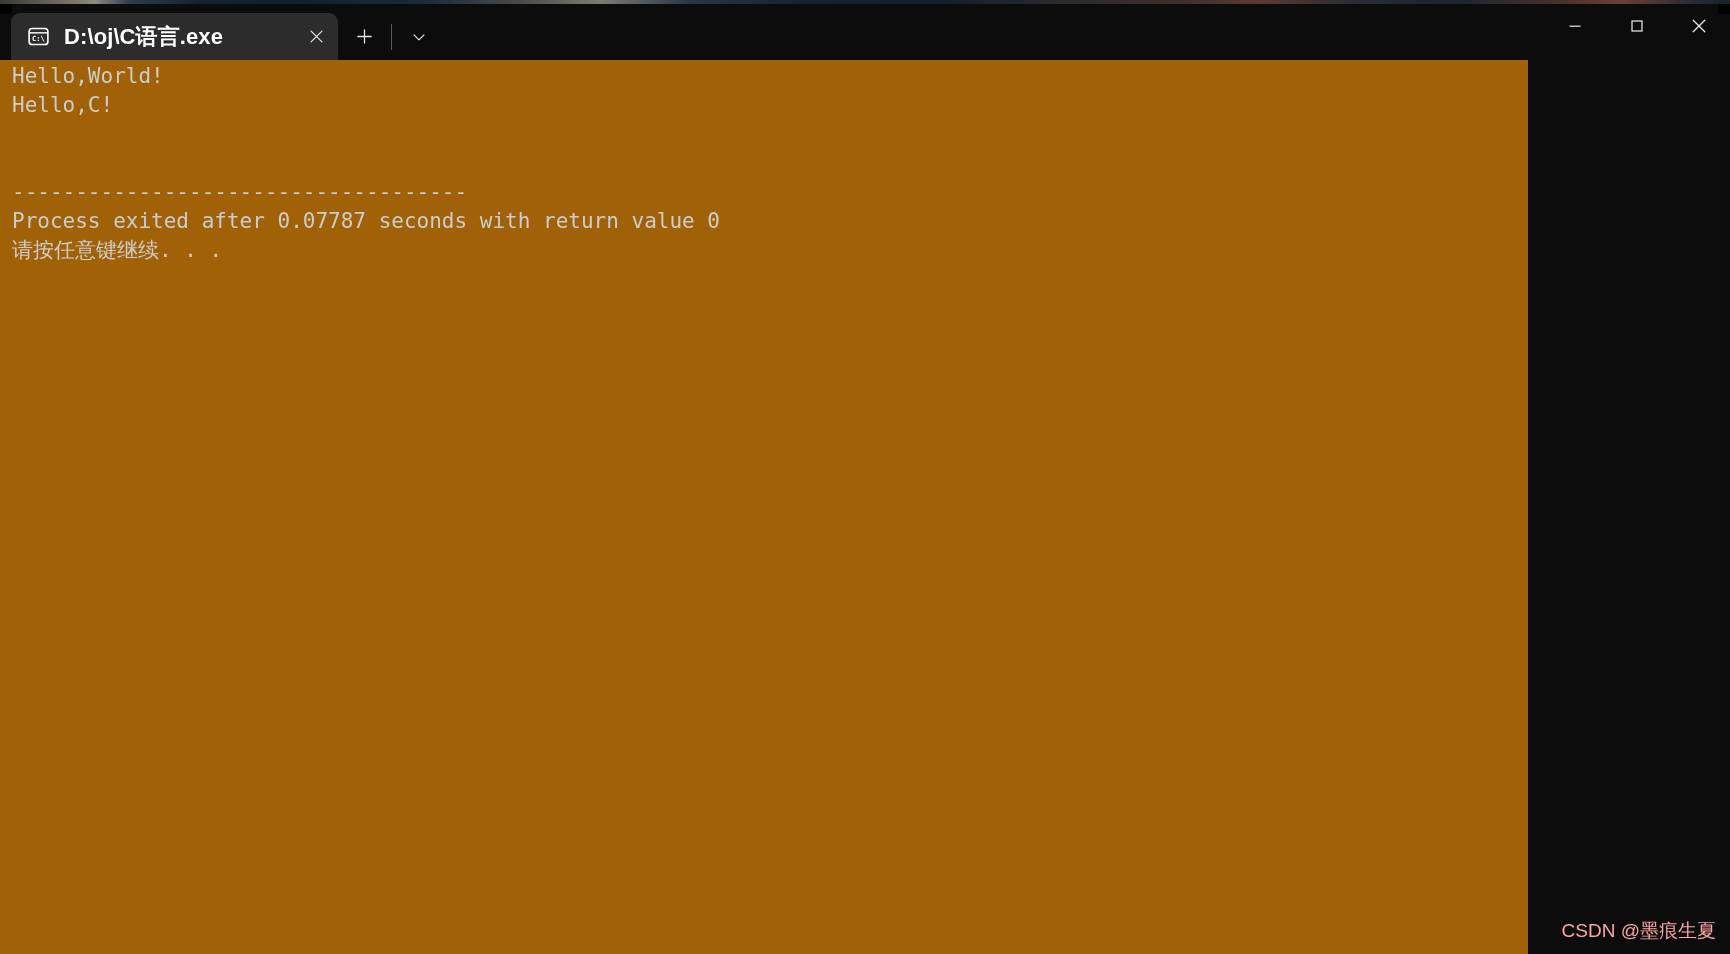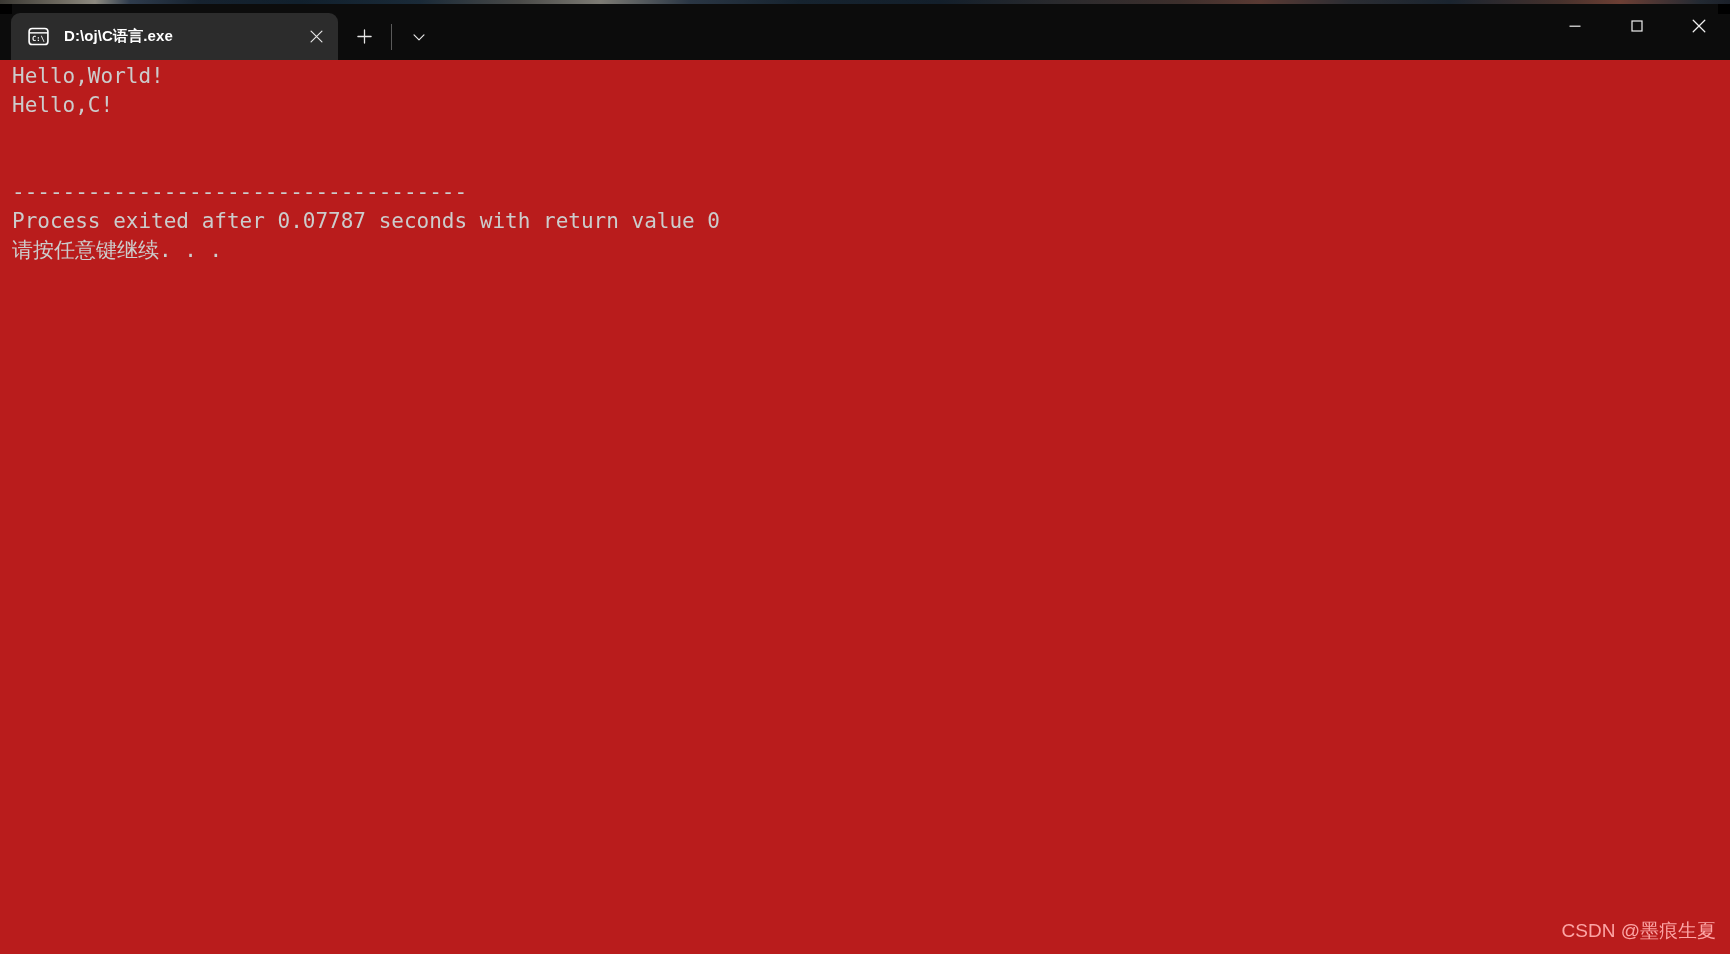--- a/index.html
+++ b/index.html
@@ -90,21 +90,21 @@
   .tab-icon {
     width: 23px;
     height: 23px;
     flex: 0 0 23px;
     display: block;
     margin-right: 14px;
   }
   .tab-title {
     flex: 1 1 auto;
     color: #ffffff;
-    font-size: 15px;
+    font-size: 22px;
     font-weight: 600;
     letter-spacing: 0.1px;
     white-space: nowrap;
     overflow: hidden;
     text-overflow: ellipsis;
   }
   .tab-close {
     flex: 0 0 44px;
     width: 44px;
     height: 44px;
@@ -155,23 +155,23 @@
     justify-content: center;
     cursor: pointer;
   }
   .cap-btn svg { display: block; }
 
   
   #terminal {
     position: absolute;
     left: 0;
     top: 57px;
-    width: 1730px;
+    width: 1528px;
     height: 897px;
-    background: #b91c1c;
+    background: #a16207;
     overflow: hidden;
     z-index: 10;
   }
   #screen {
     position: absolute;
     left: 12px;
     top: 5px;
     margin: 0;
     padding: 0;
     font-family: "DejaVu Sans Mono", "Liberation Mono", monospace;

